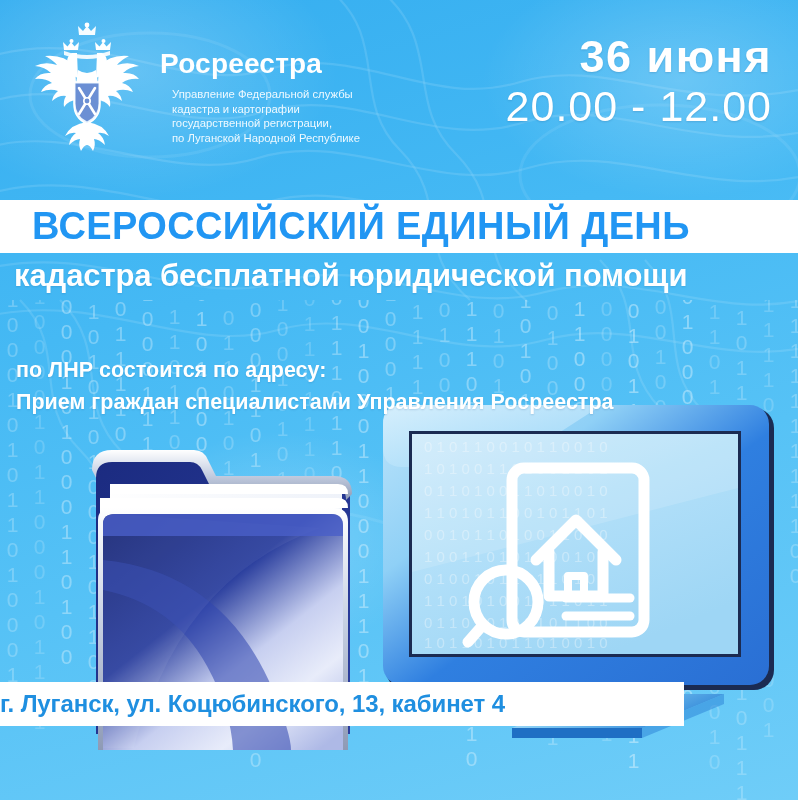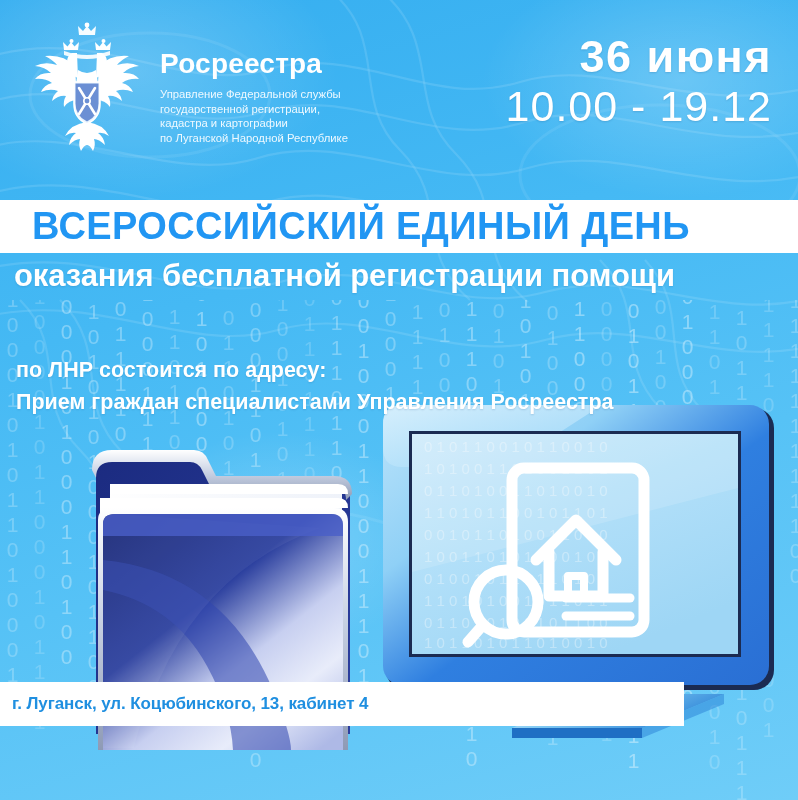--- a/index.html
+++ b/index.html
@@ -53,20 +53,21 @@
   .emblem { width: 122px; height: 136px; flex: 0 0 auto; }
   .brand-block { padding-top: 28px; }
   .brand-name {
     font-size: 28px; font-weight: bold; color: #ffffff;
     letter-spacing: .2px; line-height: 1;
     margin-bottom: 9px;
   }
   .brand-sub {
     font-size: 11.3px; color: #eef9ff; line-height: 14.6px;
     font-weight: normal;
+    margin-left: 12px;
   }
   .brand-sub div { white-space: nowrap; }
 
   
   .datetime {
     position: absolute;
     right: 26px; top: 32px;
     text-align: right;
     z-index: 6;
     color: #ffffff;
@@ -121,22 +122,21 @@
 
   
   .address-band {
     position: absolute;
     left: 0; top: 682px; width: 684px; height: 44px;
     background: #ffffff;
     z-index: 7;
     display: flex; align-items: center;
   }
   .address-band .txt {
-    padding-left: 12px;
-    font-size: 17px; font-weight: bold; color: #1f8fe0;
+    font-size: 24px; font-weight: bold; color: #1f8fe0;
     letter-spacing: -.1px; white-space: nowrap;
   }
 
   
   .illus { position: absolute; inset: 0; z-index: 4; }
 </style>
 </head>
 <body>
 
 <div id="poster">
@@ -238,30 +238,30 @@
           <line x1="53" y1="66" x2="69" y2="92"></line>
           <line x1="69" y1="66" x2="53" y2="92"></line>
         </g>
         <circle cx="61" cy="79" r="3.2" fill="#6b8fd4" stroke="#ffffff" stroke-width="1.6"></circle>
       </svg>
     </div>
     <div class="brand-block">
       <div class="brand-name">Росреестра</div>
       <div class="brand-sub">
         <div>Управление Федеральной службы</div>
+        <div>кадастра и картографии</div>
         <div>государственной регистрации,</div>
-        <div>кадастра и картографии</div>
         <div>по Луганской Народной Республике</div>
       </div>
     </div>
   </div>
 
   <div class="datetime">
     <div class="date-line">36 июня</div>
-    <div class="time-line">10.00 - 19.12</div>
+    <div class="time-line">20.00 - 12.00</div>
   </div>
 
   <div class="illus">
     <svg width="798" height="800" viewBox="0 0 798 800">
       <defs>
         <linearGradient id="monBody" x1="0" y1="0" x2="1" y2="1">
           <stop offset="0" stop-color="#bde4fa"></stop>
           <stop offset="0.30" stop-color="#8fd0f6"></stop>
           <stop offset="0.55" stop-color="#2f7fe0"></stop>
           <stop offset="1" stop-color="#2a6fd4"></stop>
@@ -370,21 +370,21 @@
         <path d="M320 528 q-110 40 -160 150 q-22 48 -26 70 h-31 v-224 q0 -10 12 -10z" fill="#ffffff" opacity=".06"></path>
 
         <path d="M103 524 q0 -10 12 -10 h216 q12 0 12 12 v10 h-240z" fill="#4a5fc8" opacity=".8"></path>
       </g>
     </svg>
   </div>
 
   <div class="headline-band">
     <div class="txt">ВСЕРОССИЙСКИЙ ЕДИНЫЙ ДЕНЬ</div>
   </div>
-  <div class="subhead">оказания бесплатной регистрации помощи</div>
+  <div class="subhead">кадастра бесплатной юридической помощи</div>
 
   <div class="bodytext">
     <div>по ЛНР состоится по адресу:</div>
     <div>Прием граждан специалистами Управления Росреестра</div>
   </div>
 
   <div class="address-band">
     <div class="txt">г. Луганск, ул. Коцюбинского, 13, кабинет 4</div>
   </div>
 

